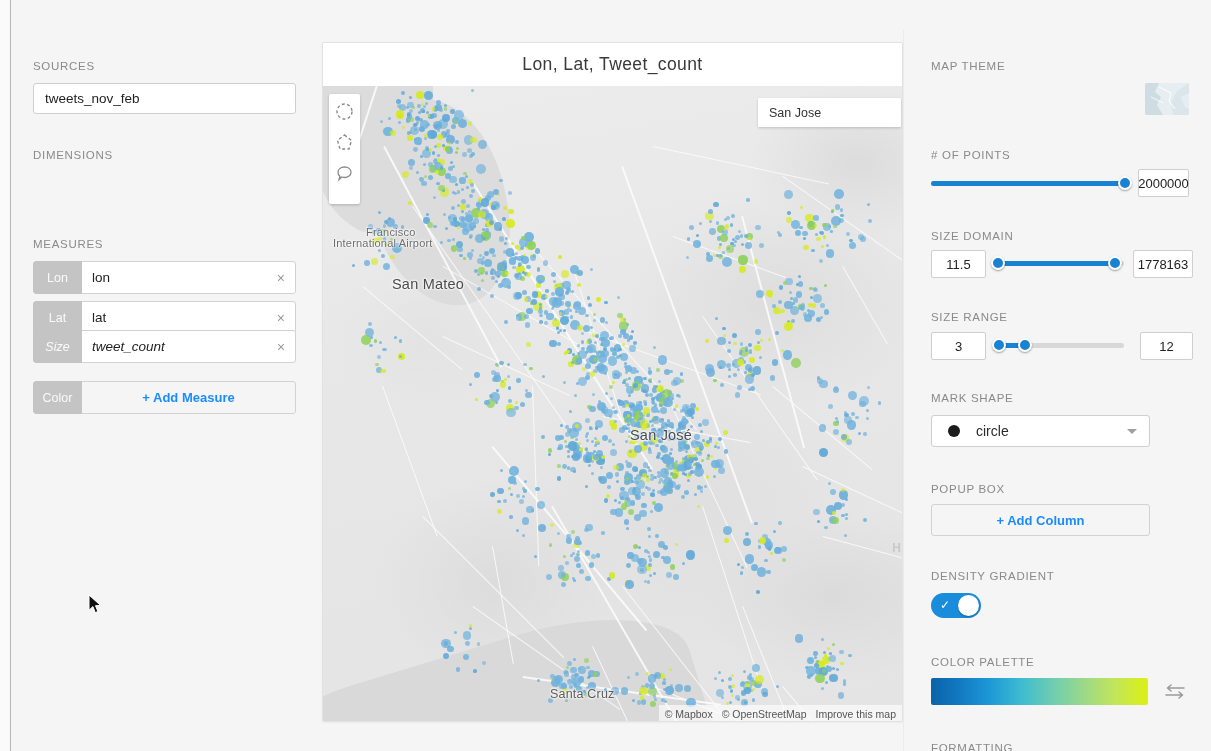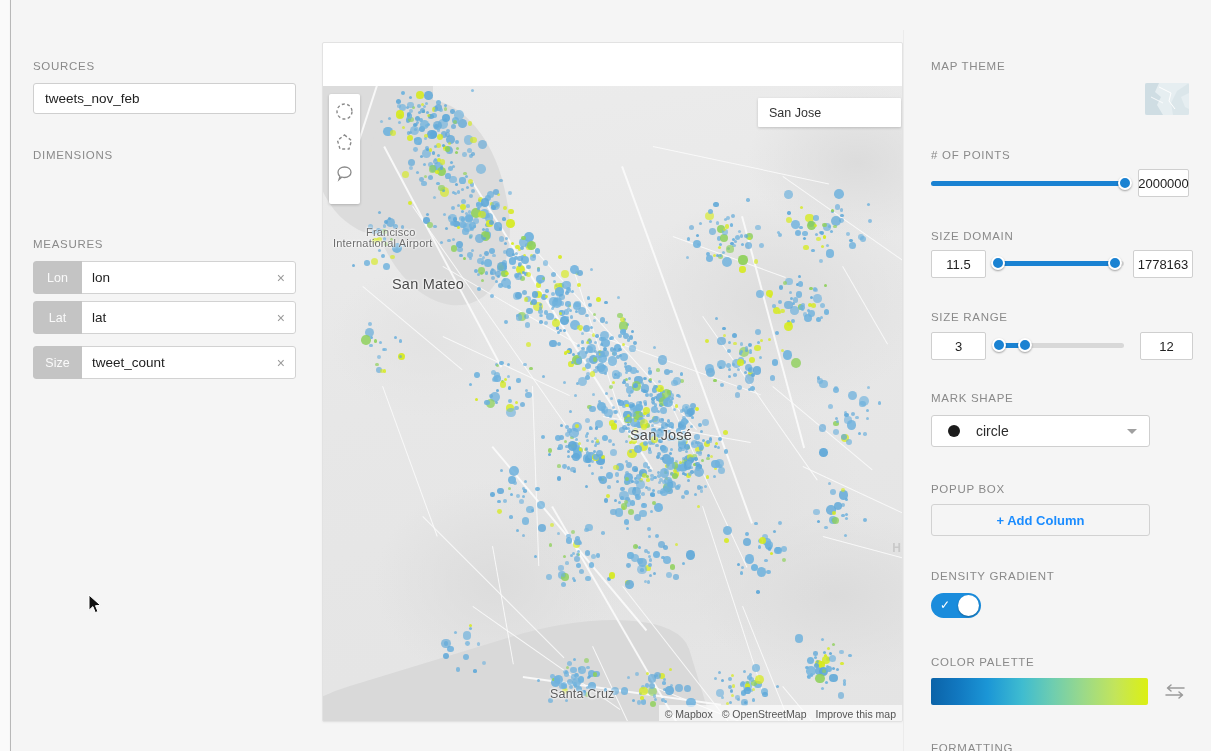--- a/index.html
+++ b/index.html
@@ -414,31 +414,38 @@
     </div>
 
     <div class="measure-row" style="top:271px;">
       <div class="m-tag">Lat</div>
       <div class="m-field">
         <span>lat</span>
         <span class="m-x">×</span>
       </div>
     </div>
 
-    <div class="measure-row" style="top:316px;">
+    <div class="measure-row" style="top:300px;font-style:italic;">
       <div class="m-tag">Size</div>
       <div class="m-field">
         <span>tweet_count</span>
         <span class="m-x">×</span>
       </div>
     </div>
 
+    <div class="measure-row" style="top:351px;">
+      <div class="m-tag">Color</div>
+      <div class="m-add">
+        <span>+ Add Measure</span>
+      </div>
+    </div>
   </div>
 
   <div class="map-card">
+    <div class="map-title">Lon,  Lat,  Tweet_count</div>
 
     <div class="map-canvas">
       <div class="terrain"></div>
       <div class="bay bay1"></div>
       <div class="bay bay2"></div>
       <div class="ocean"></div>
 
       <div id="roads">
           <div class="road" style="left: 30px; top: 70px; width: 150px; height: 1.6px; transform: rotate(-72deg); opacity: 0.9;"></div>
           <div class="road" style="left: 62px; top: 60px; width: 250px; height: 2.2px; transform: rotate(62deg); opacity: 0.9;"></div>

